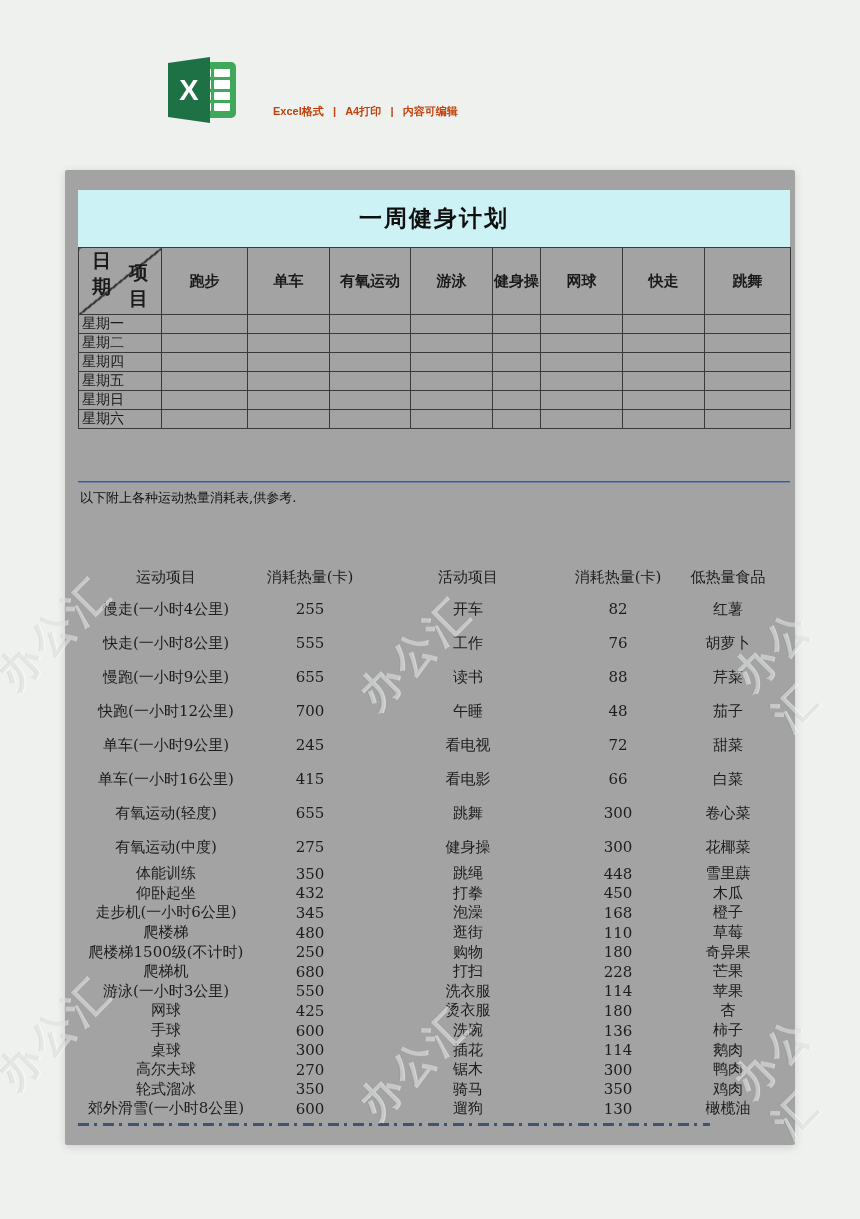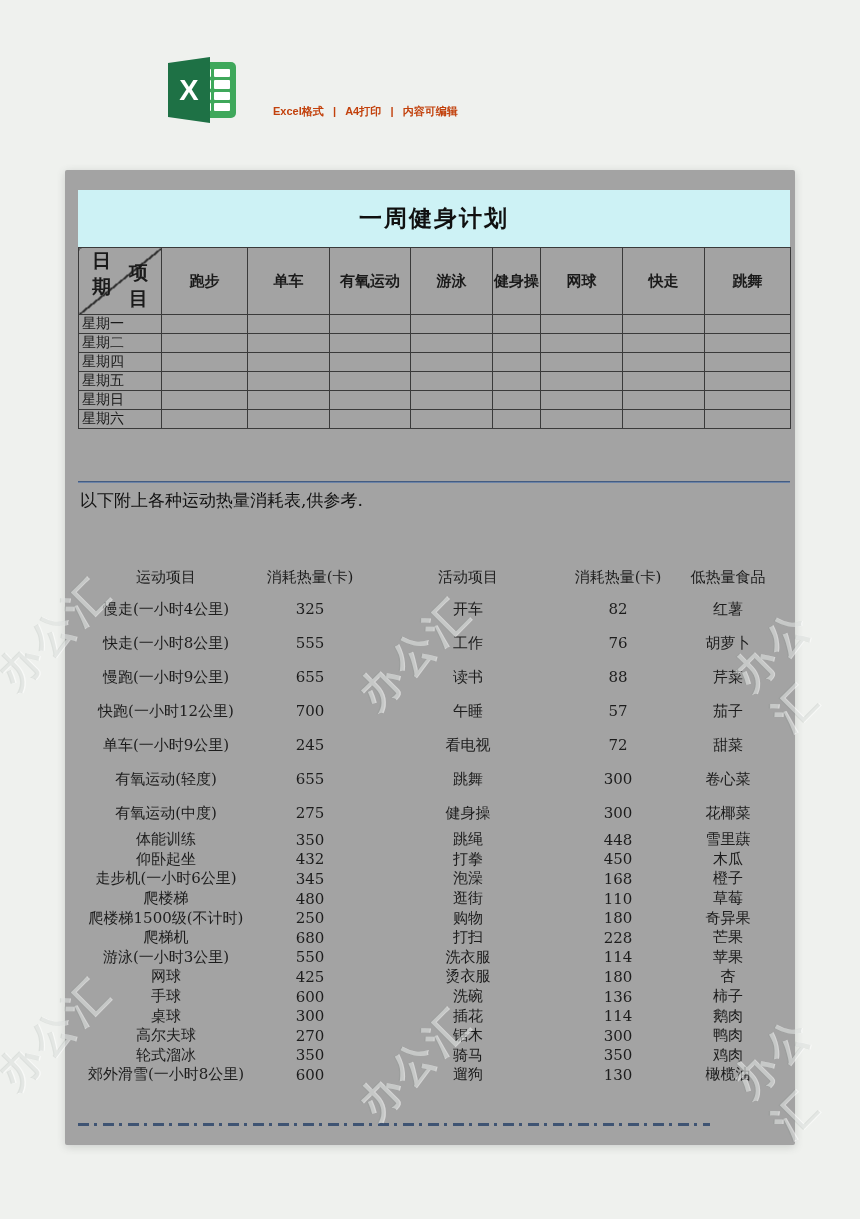--- a/index.html
+++ b/index.html
@@ -40,21 +40,21 @@
           transparent calc(50% - 1px),#2e2e2e calc(50% - 1px),#2e2e2e calc(50% + 1px),
           transparent calc(50% + 1px));}
   .corner .corner-wrap{display:flex;justify-content:space-between;align-items:center;
           padding:0 4px;height:100%;font-size:19px;font-family:"DejaVu Sans",sans-serif;}
   .corner .lbl-row{align-self:flex-end;margin-bottom:14px;}
   .corner .lbl-col{align-self:flex-start;margin-top:12px;}
 
   
   .divider{position:absolute;left:13px;top:311px;width:712px;height:2px;
            background:linear-gradient(#31496e,#7e96ba);}
-  .note{position:absolute;left:15px;top:319px;font-size:17px;color:#111;}
+  .note{position:absolute;left:15px;top:319px;font-size:13px;color:#111;}
 
   
   .ref-table{position:absolute;left:13px;top:392px;width:712px;color:#1c1c1c;}
   .ref-header,.ref-row{display:grid;grid-template-columns:176px 112px 204px 96px 124px;
            align-items:center;text-align:center;font-size:15px;}
   .ref-header{height:30px;}
   .ref-row.loose{height:34px;}
   .ref-row.tight{height:19.6px;}
 
   
@@ -201,21 +201,21 @@
       <div class="ref-header">
           <div class="ref-cell">运动项目</div>
           <div class="ref-cell">消耗热量(卡)</div>
           <div class="ref-cell">活动项目</div>
           <div class="ref-cell">消耗热量(卡)</div>
           <div class="ref-cell">低热量食品</div>
         </div>
       <div>
           <div class="ref-row loose">
             <div class="ref-cell">慢走(一小时4公里)</div>
-            <div class="ref-cell">325</div>
+            <div class="ref-cell">255</div>
             <div class="ref-cell">开车</div>
             <div class="ref-cell">82</div>
             <div class="ref-cell">红薯</div>
           </div>
           <div class="ref-row loose">
             <div class="ref-cell">快走(一小时8公里)</div>
             <div class="ref-cell">555</div>
             <div class="ref-cell">工作</div>
             <div class="ref-cell">76</div>
             <div class="ref-cell">胡萝卜</div>
@@ -224,29 +224,36 @@
             <div class="ref-cell">慢跑(一小时9公里)</div>
             <div class="ref-cell">655</div>
             <div class="ref-cell">读书</div>
             <div class="ref-cell">88</div>
             <div class="ref-cell">芹菜</div>
           </div>
           <div class="ref-row loose">
             <div class="ref-cell">快跑(一小时12公里)</div>
             <div class="ref-cell">700</div>
             <div class="ref-cell">午睡</div>
-            <div class="ref-cell">57</div>
+            <div class="ref-cell">48</div>
             <div class="ref-cell">茄子</div>
           </div>
           <div class="ref-row loose">
             <div class="ref-cell">单车(一小时9公里)</div>
             <div class="ref-cell">245</div>
             <div class="ref-cell">看电视</div>
             <div class="ref-cell">72</div>
             <div class="ref-cell">甜菜</div>
+          </div>
+          <div class="ref-row loose">
+            <div class="ref-cell">单车(一小时16公里)</div>
+            <div class="ref-cell">415</div>
+            <div class="ref-cell">看电影</div>
+            <div class="ref-cell">66</div>
+            <div class="ref-cell">白菜</div>
           </div>
           <div class="ref-row loose">
             <div class="ref-cell">有氧运动(轻度)</div>
             <div class="ref-cell">655</div>
             <div class="ref-cell">跳舞</div>
             <div class="ref-cell">300</div>
             <div class="ref-cell">卷心菜</div>
           </div>
           <div class="ref-row loose">
             <div class="ref-cell">有氧运动(中度)</div>

